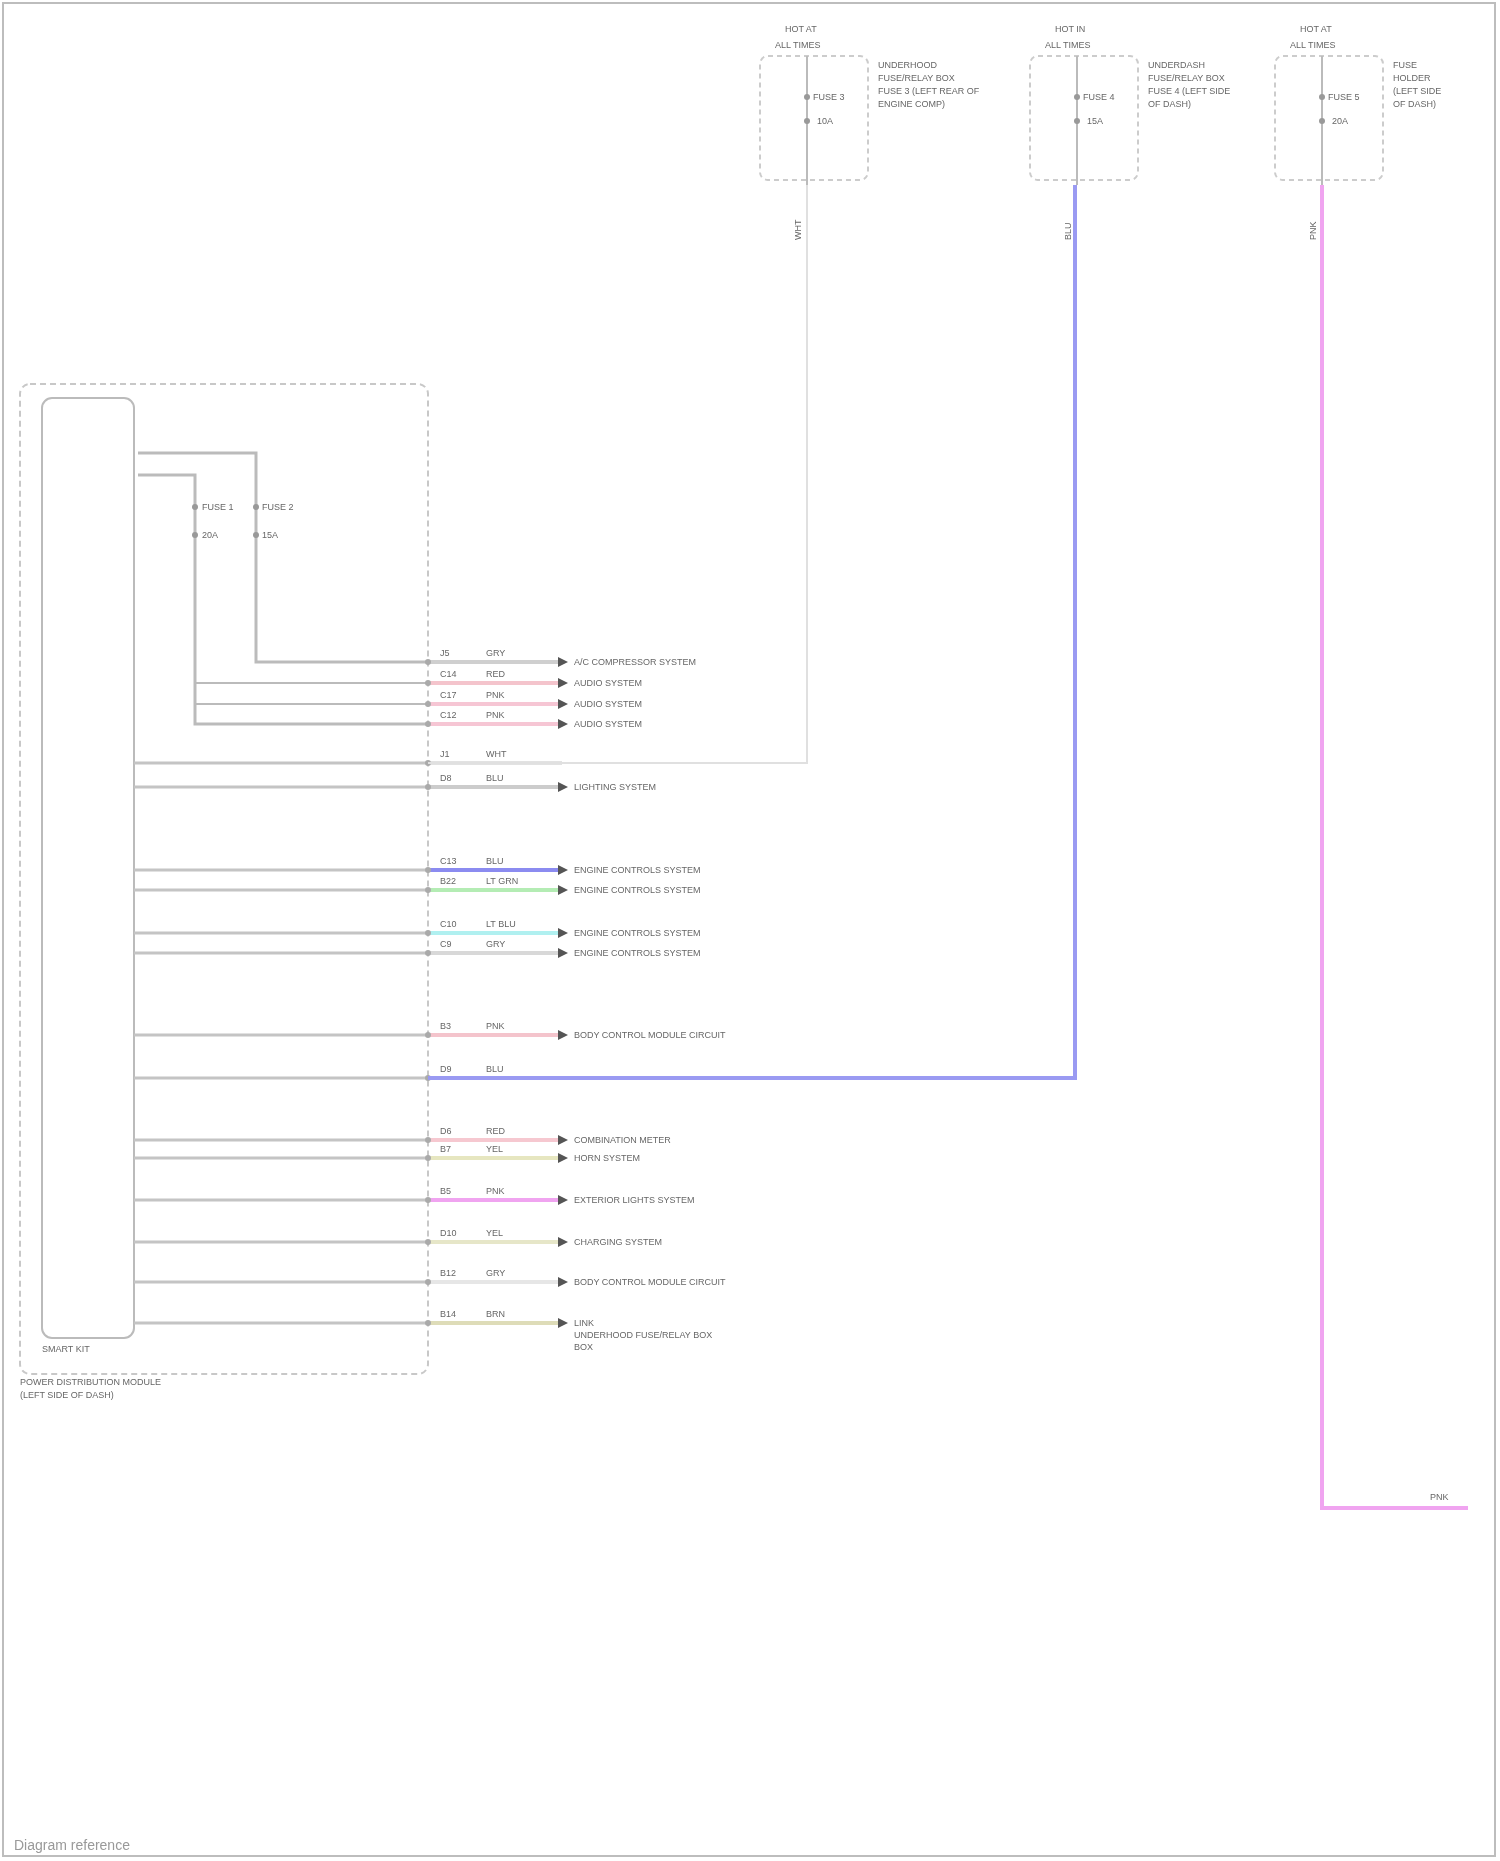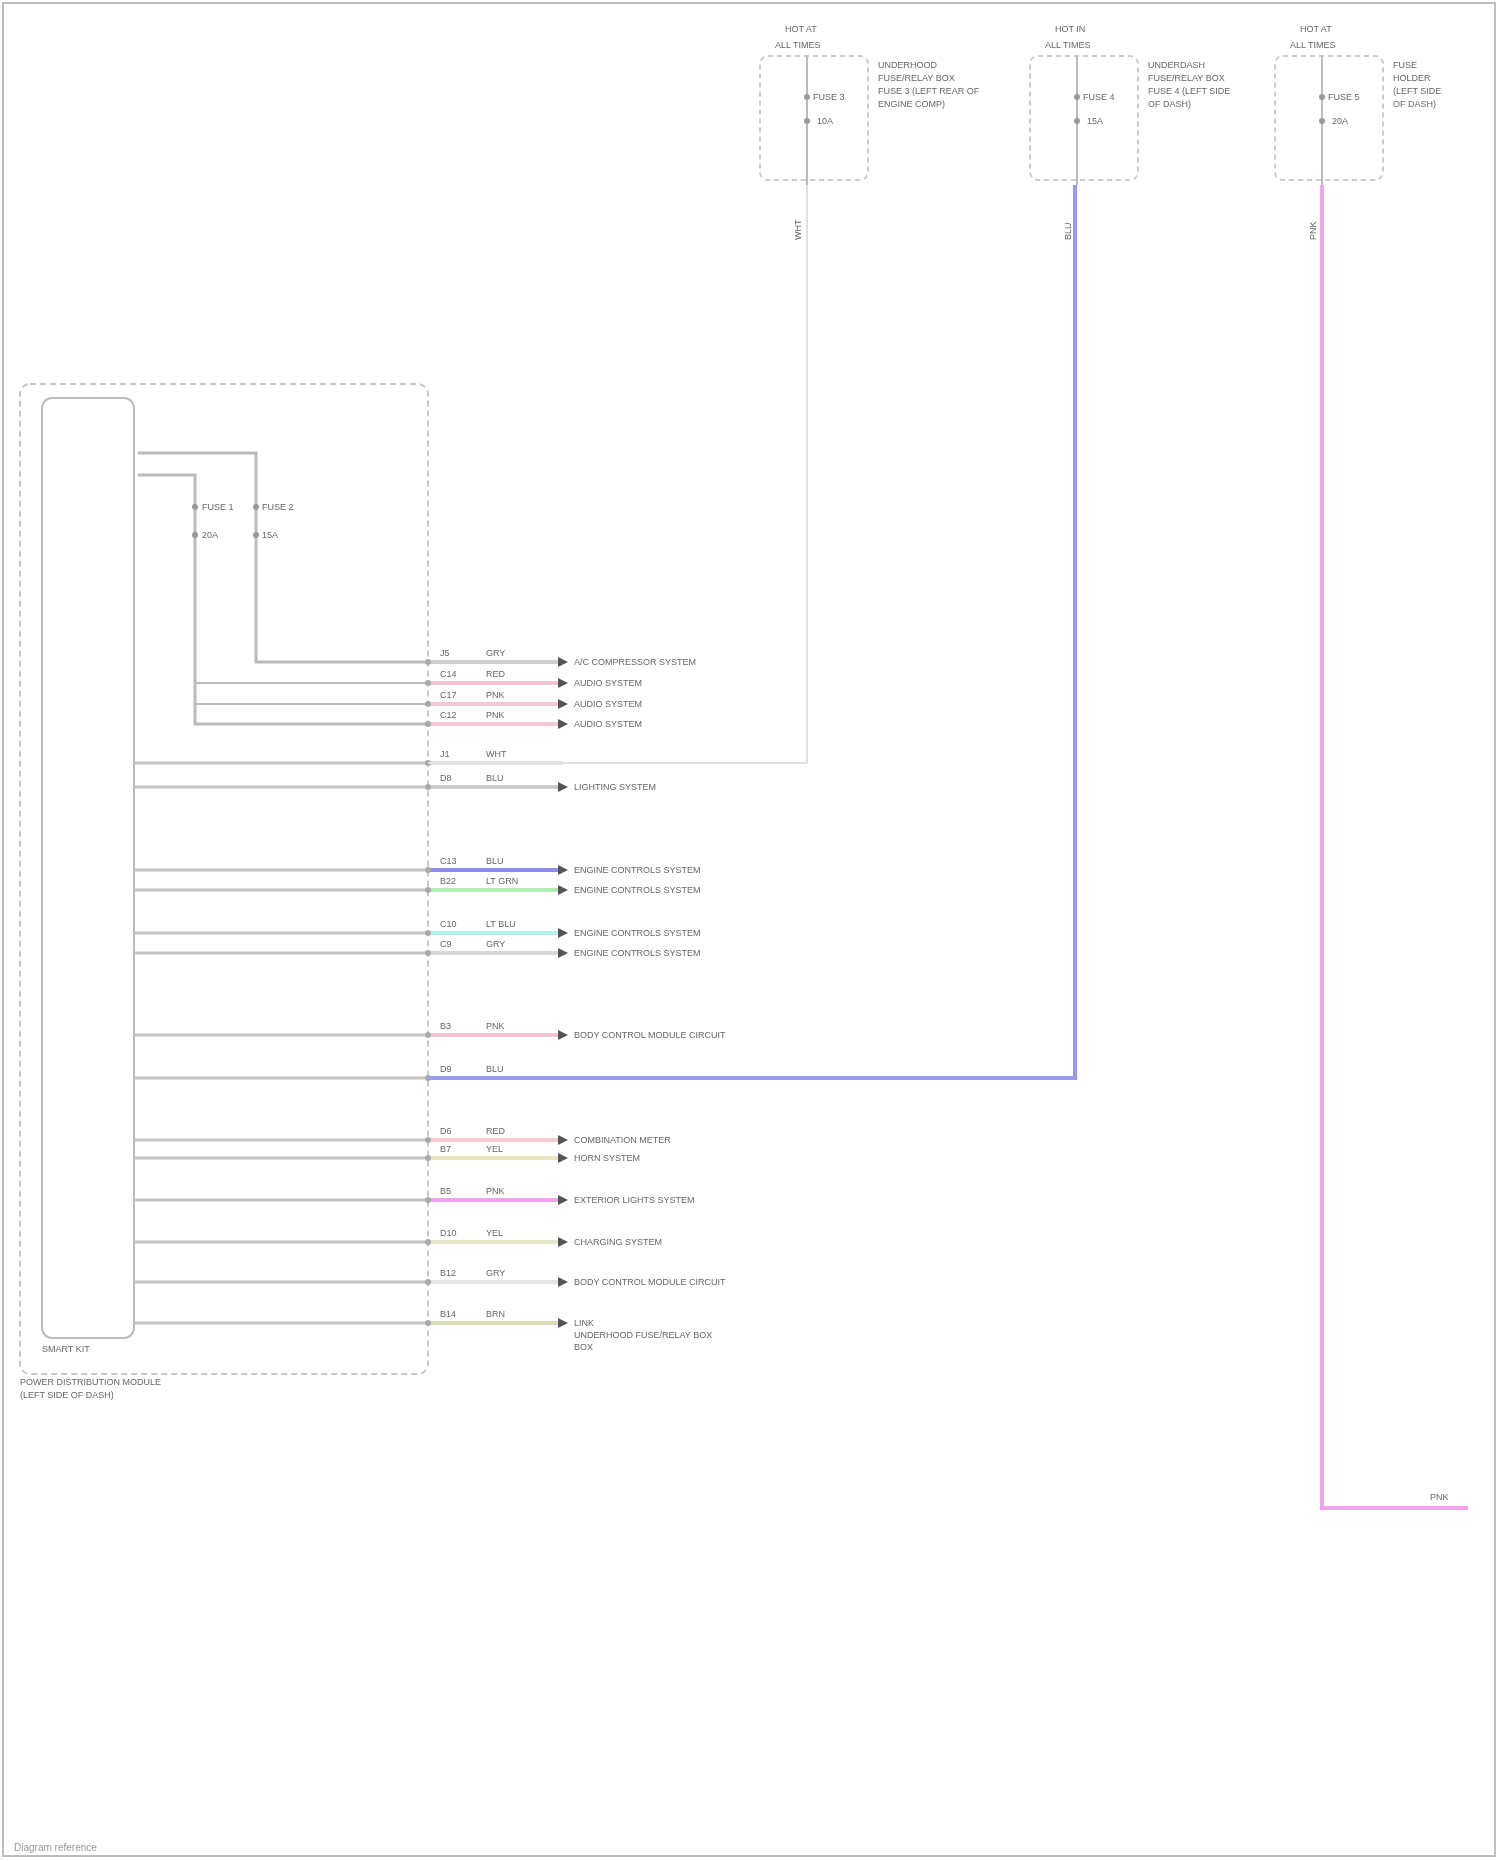--- a/index.html
+++ b/index.html
@@ -1,20 +1,20 @@
 <!DOCTYPE html>
 <html><head>
 <meta charset="utf-8">
 <style>
   html,body{margin:0;padding:0;background:#fff;}
   body{width:1500px;height:1861px;position:relative;overflow:hidden;font-family:"Liberation Sans",sans-serif;}
   .frame{position:absolute;left:2px;top:2px;width:1494px;height:1855px;border:2px solid #bdbdbd;box-sizing:border-box;}
   svg{position:absolute;left:0;top:0;}
   .t{font-family:"Liberation Sans",sans-serif;font-size:9px;fill:#666;}
-  .footer{position:absolute;left:14px;bottom:8px;font-size:10px;color:#999;}
+  .footer{position:absolute;left:14px;bottom:8px;font-size:14px;color:#999;}
 </style>
 </head>
 <body>
 
 <div class="frame"></div>
 
 <svg width="1500" height="1861" viewBox="0 0 1500 1861">
 
   <rect x="20" y="384" width="408" height="990" rx="10" fill="none" stroke="#c8c8c8" stroke-width="2" stroke-dasharray="6,4"></rect>
   <rect x="42" y="398" width="92" height="940" rx="10" fill="none" stroke="#bbb" stroke-width="2"></rect>

